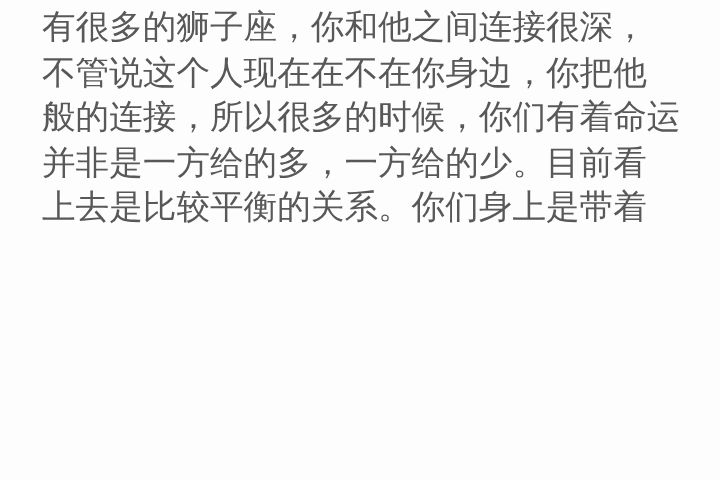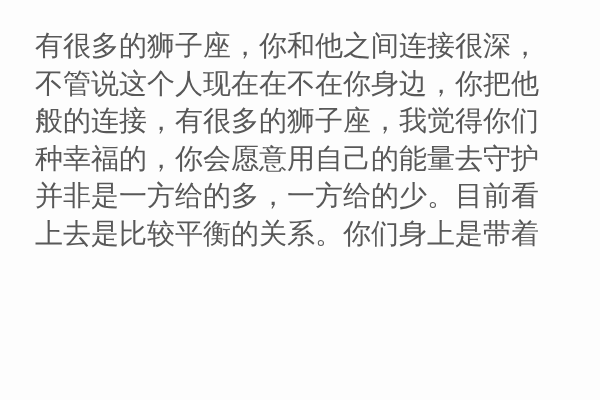--- a/index.html
+++ b/index.html
@@ -9,35 +9,34 @@
   body {
     width: 600px;
     height: 400px;
     background: #fdfdfd;
     overflow: hidden;
     font-family: "DejaVu Sans", "Liberation Sans", sans-serif;
   }
   .text-block {
     box-sizing: border-box;
     width: 512px;
-    padding: 27px 28px 0 35px;
+    padding: 4px 28px 0 35px;
     color: #585858;
     font-size: 28px;
     font-weight: 500;
     line-height: 37.5px;
     letter-spacing: 0px;
   }
   .text-line {
     white-space: nowrap;
     text-align: justify;
   }
 </style>
 </head>
 <body>
 
 <div class="text-block">
   <div class="text-line">有很多的狮子座，你和他之间连接很深，</div>
   <div class="text-line">不管说这个人现在在不在你身边，你把他</div>
-  <div class="text-line">般的连接，有很多的狮子座，我觉得你们</div>
-  <div class="text-line">种幸福的，你会愿意用自己的能量去守护</div>
+  <div class="text-line">般的连接，所以很多的时候，你们有着命运</div>
   <div class="text-line">并非是一方给的多，一方给的少。目前看</div>
   <div class="text-line">上去是比较平衡的关系。你们身上是带着</div>
 </div>
 
 </body></html>

